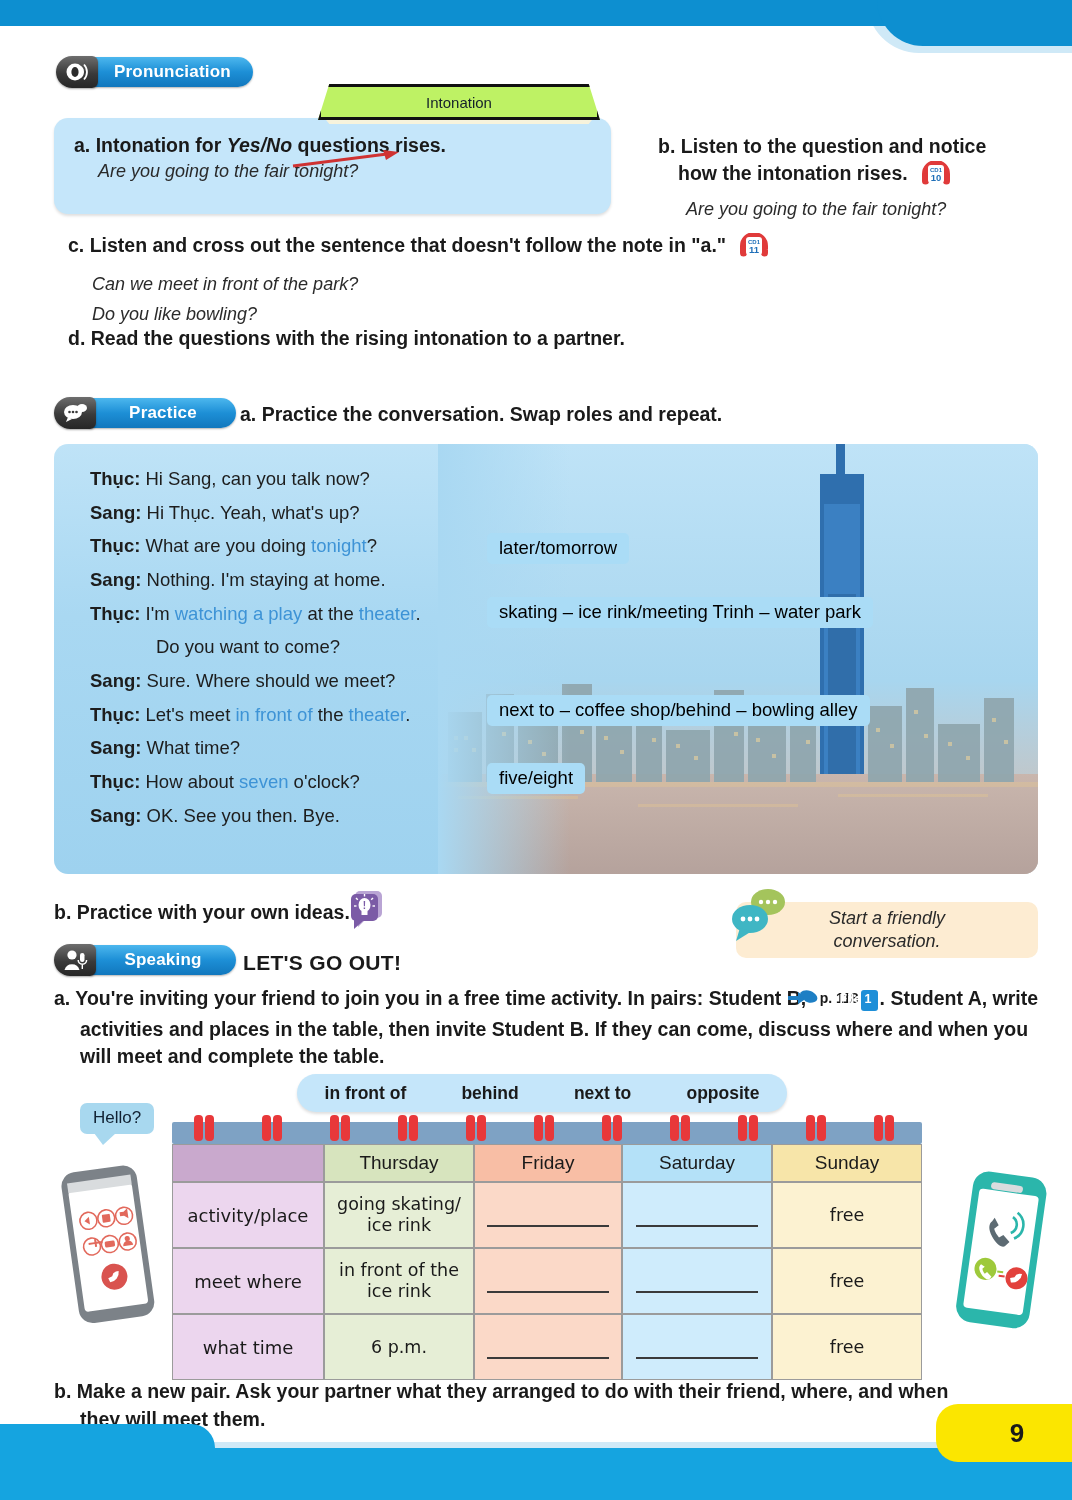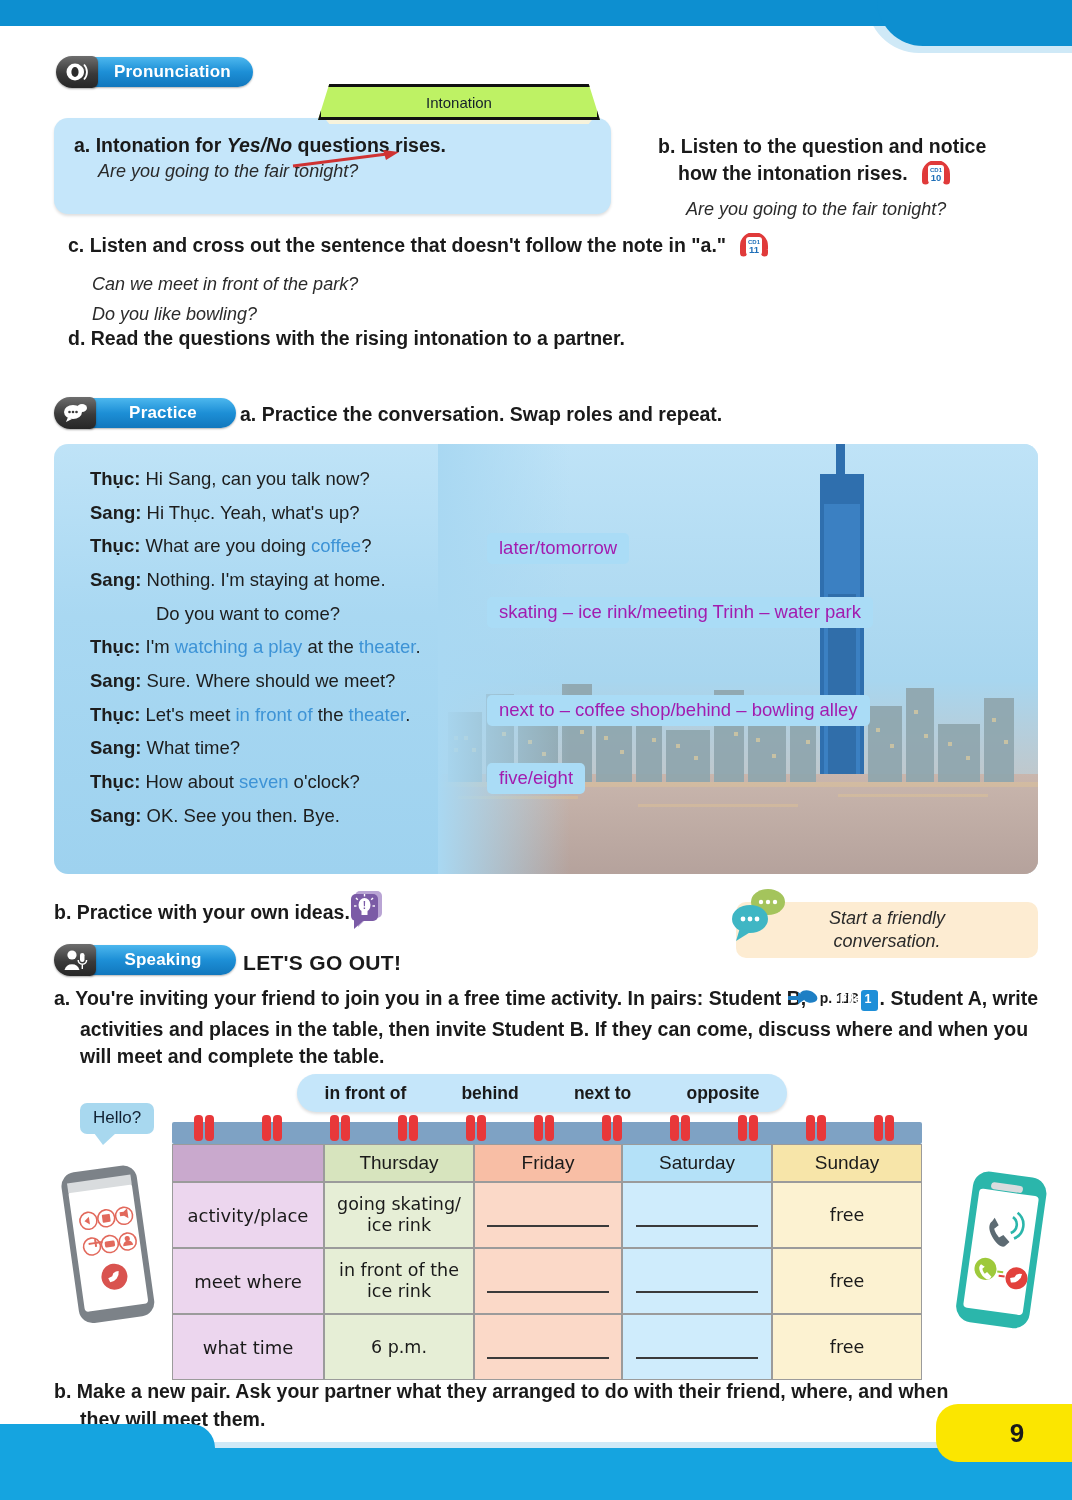--- a/index.html
+++ b/index.html
@@ -139,21 +139,21 @@
   #dialog-lines {
     position: absolute; left: 36px; top: 18px; width: 420px;
     z-index: 5;
   }
   .d-line { font-size: 18.5px; color: #1d1d1d; line-height: 1.82; white-space: nowrap; }
   .d-line b { font-weight: bold; }
   .d-line .hl { color: #3d93d6; }
   .d-cont { padding-left: 66px; }
   .sub-box {
     position: absolute; z-index: 6;
-    background: #aadcf6; color: #a21caf;
+    background: #aadcf6; color: #000000;
     font-size: 18.5px; padding: 4px 12px 5px 12px;
     border-radius: 5px; white-space: nowrap;
   }
 
   #own-ideas {
     position: absolute; left: 54px; top: 890px;
     font-weight: bold; font-size: 19.5px; color: #1a1a1a;
     display: flex; align-items: center; 
   }
   #friendly-box {
@@ -427,24 +427,24 @@
       <rect x="20" y="352" width="120" height="3"></rect>
       <rect x="200" y="360" width="160" height="3"></rect>
       <rect x="400" y="350" width="150" height="3"></rect>
     </g>
     <rect x="0" y="0" width="600" height="430" fill="url(#fade)"></rect>
   </svg>
 
   <div id="dialog-lines">
     <div class="d-line"><b>Thục:</b> <span>Hi Sang, can you talk now?</span></div>
     <div class="d-line"><b>Sang:</b> <span>Hi Thục. Yeah, what's up?</span></div>
-    <div class="d-line"><b>Thục:</b> <span>What are you doing </span><span class="hl">coffee</span><span>?</span></div>
+    <div class="d-line"><b>Thục:</b> <span>What are you doing </span><span class="hl">tonight</span><span>?</span></div>
     <div class="d-line"><b>Sang:</b> <span>Nothing. I'm staying at home.</span></div>
+    <div class="d-line"><b>Thục:</b> <span>I'm </span><span class="hl">watching a play</span><span> at the </span><span class="hl">theater</span><span>.</span></div>
     <div class="d-line d-cont">Do you want to come?</div>
-    <div class="d-line"><b>Thục:</b> <span>I'm </span><span class="hl">watching a play</span><span> at the </span><span class="hl">theater</span><span>.</span></div>
     <div class="d-line"><b>Sang:</b> <span>Sure. Where should we meet?</span></div>
     <div class="d-line"><b>Thục:</b> <span>Let's meet </span><span class="hl">in front of</span><span> the </span><span class="hl">theater</span><span>.</span></div>
     <div class="d-line"><b>Sang:</b> <span>What time?</span></div>
     <div class="d-line"><b>Thục:</b> <span>How about </span><span class="hl">seven</span><span> o'clock?</span></div>
     <div class="d-line"><b>Sang:</b> <span>OK. See you then. Bye.</span></div>
   </div>
 </div>
 
 <div class="sub-box" style="left:487px; top:533px;">later/tomorrow</div>
 <div class="sub-box" style="left:487px; top:597px;">skating – ice rink/meeting Trinh – water park</div>

